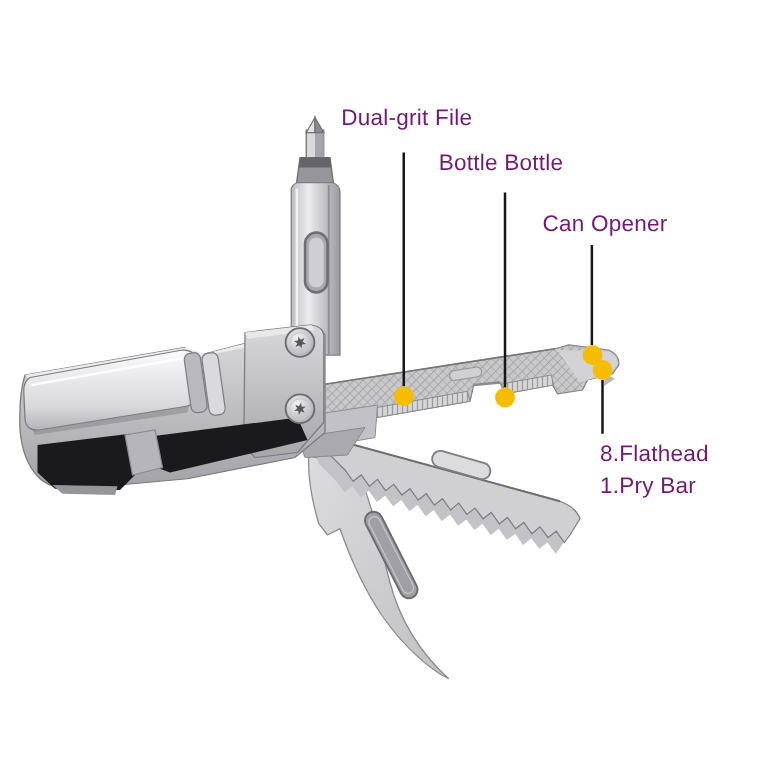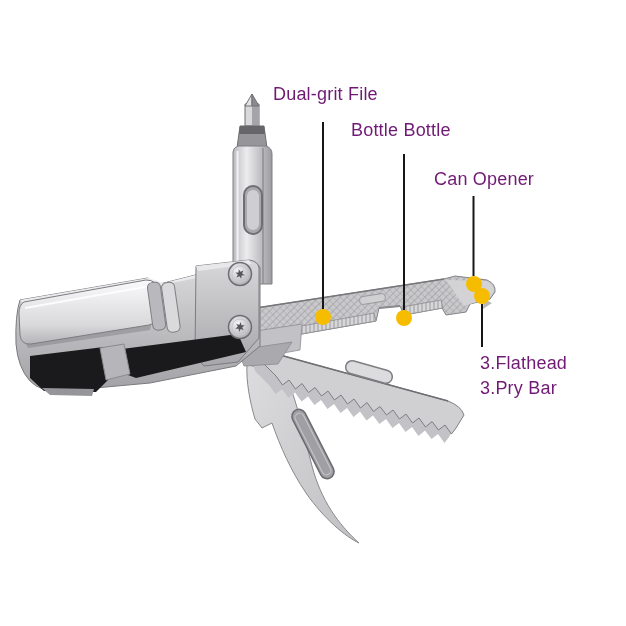--- a/index.html
+++ b/index.html
@@ -168,17 +168,17 @@
       <circle cx="474" cy="284" r="8" fill="#f6bd00"></circle>
       <circle cx="482" cy="296" r="8" fill="#f6bd00"></circle>
       <line x1="482" y1="304" x2="482" y2="347" stroke="#161616" stroke-width="2"></line>
     </g>
   </svg>
 
   <div class="label" id="lbl-file">Dual-grit File</div>
   <div class="label" id="lbl-bottle">Bottle Bottle</div>
   <div class="label" id="lbl-can">Can Opener</div>
   <div class="label" id="lbl-list">
-    <div>3.Flathead</div>
-    <div>3.Pry Bar</div>
+    <div>8.Flathead</div>
+    <div>1.Pry Bar</div>
   </div>
 
 </div>
 
 </body></html>

